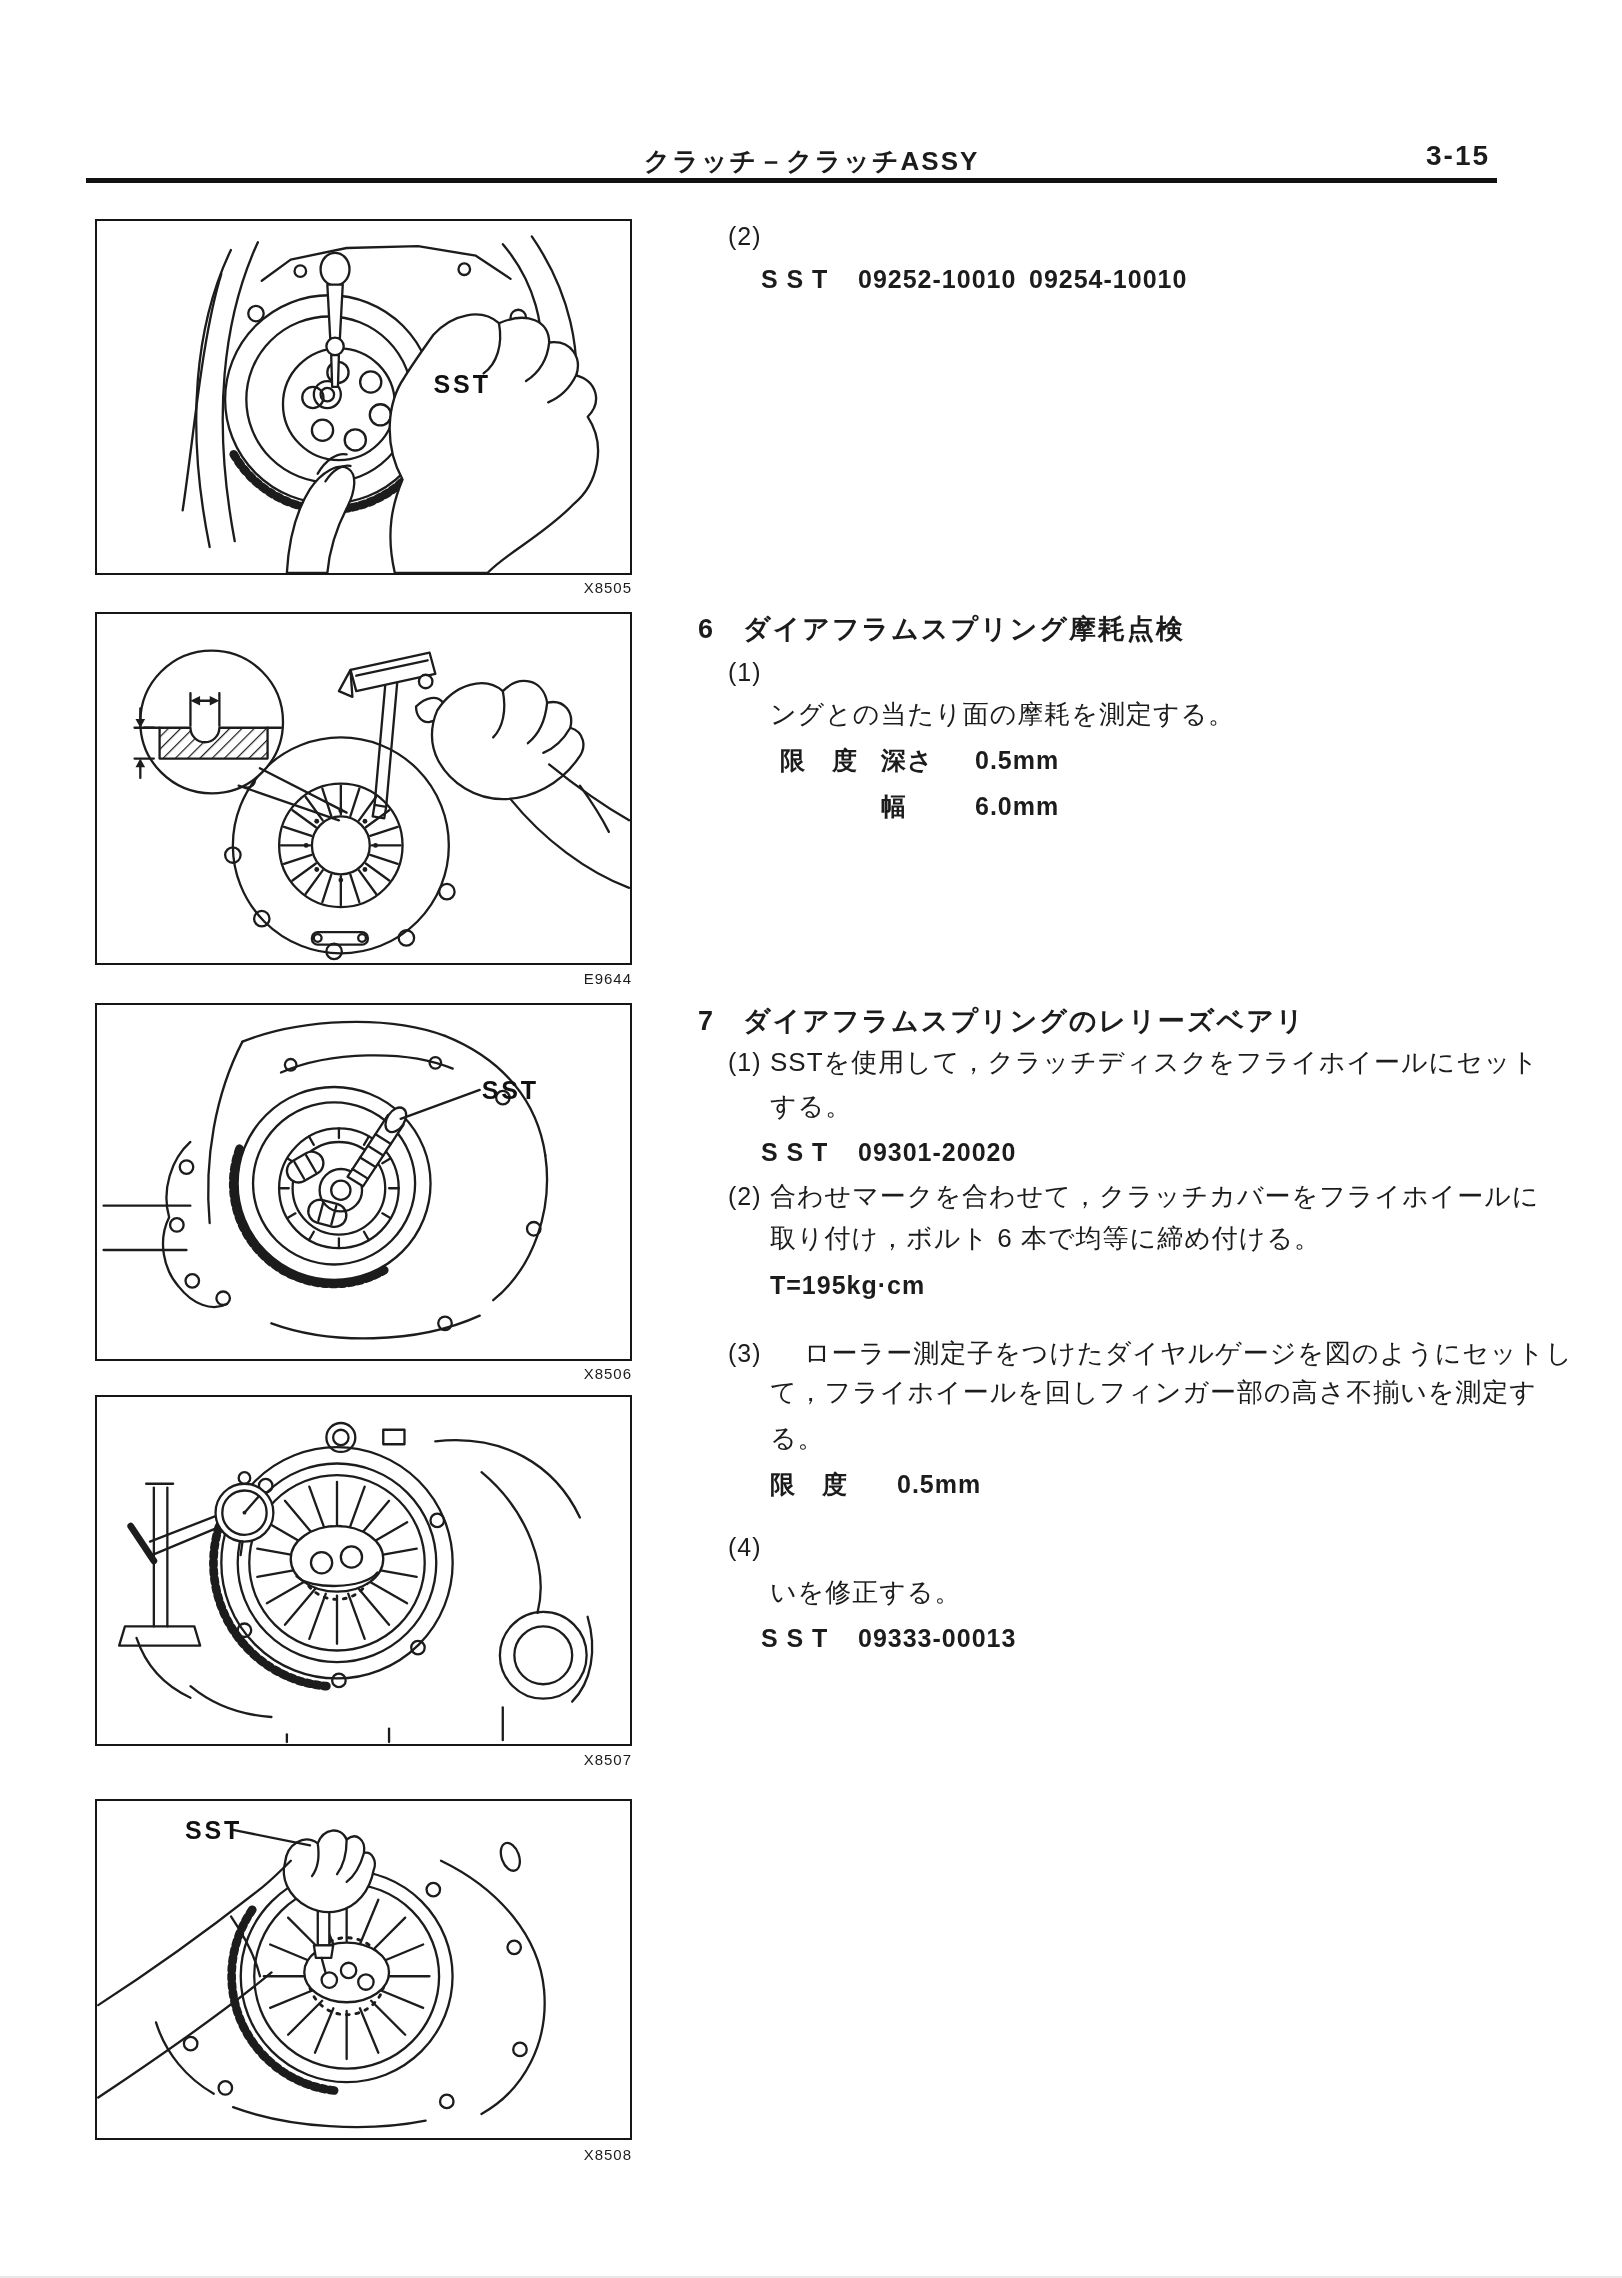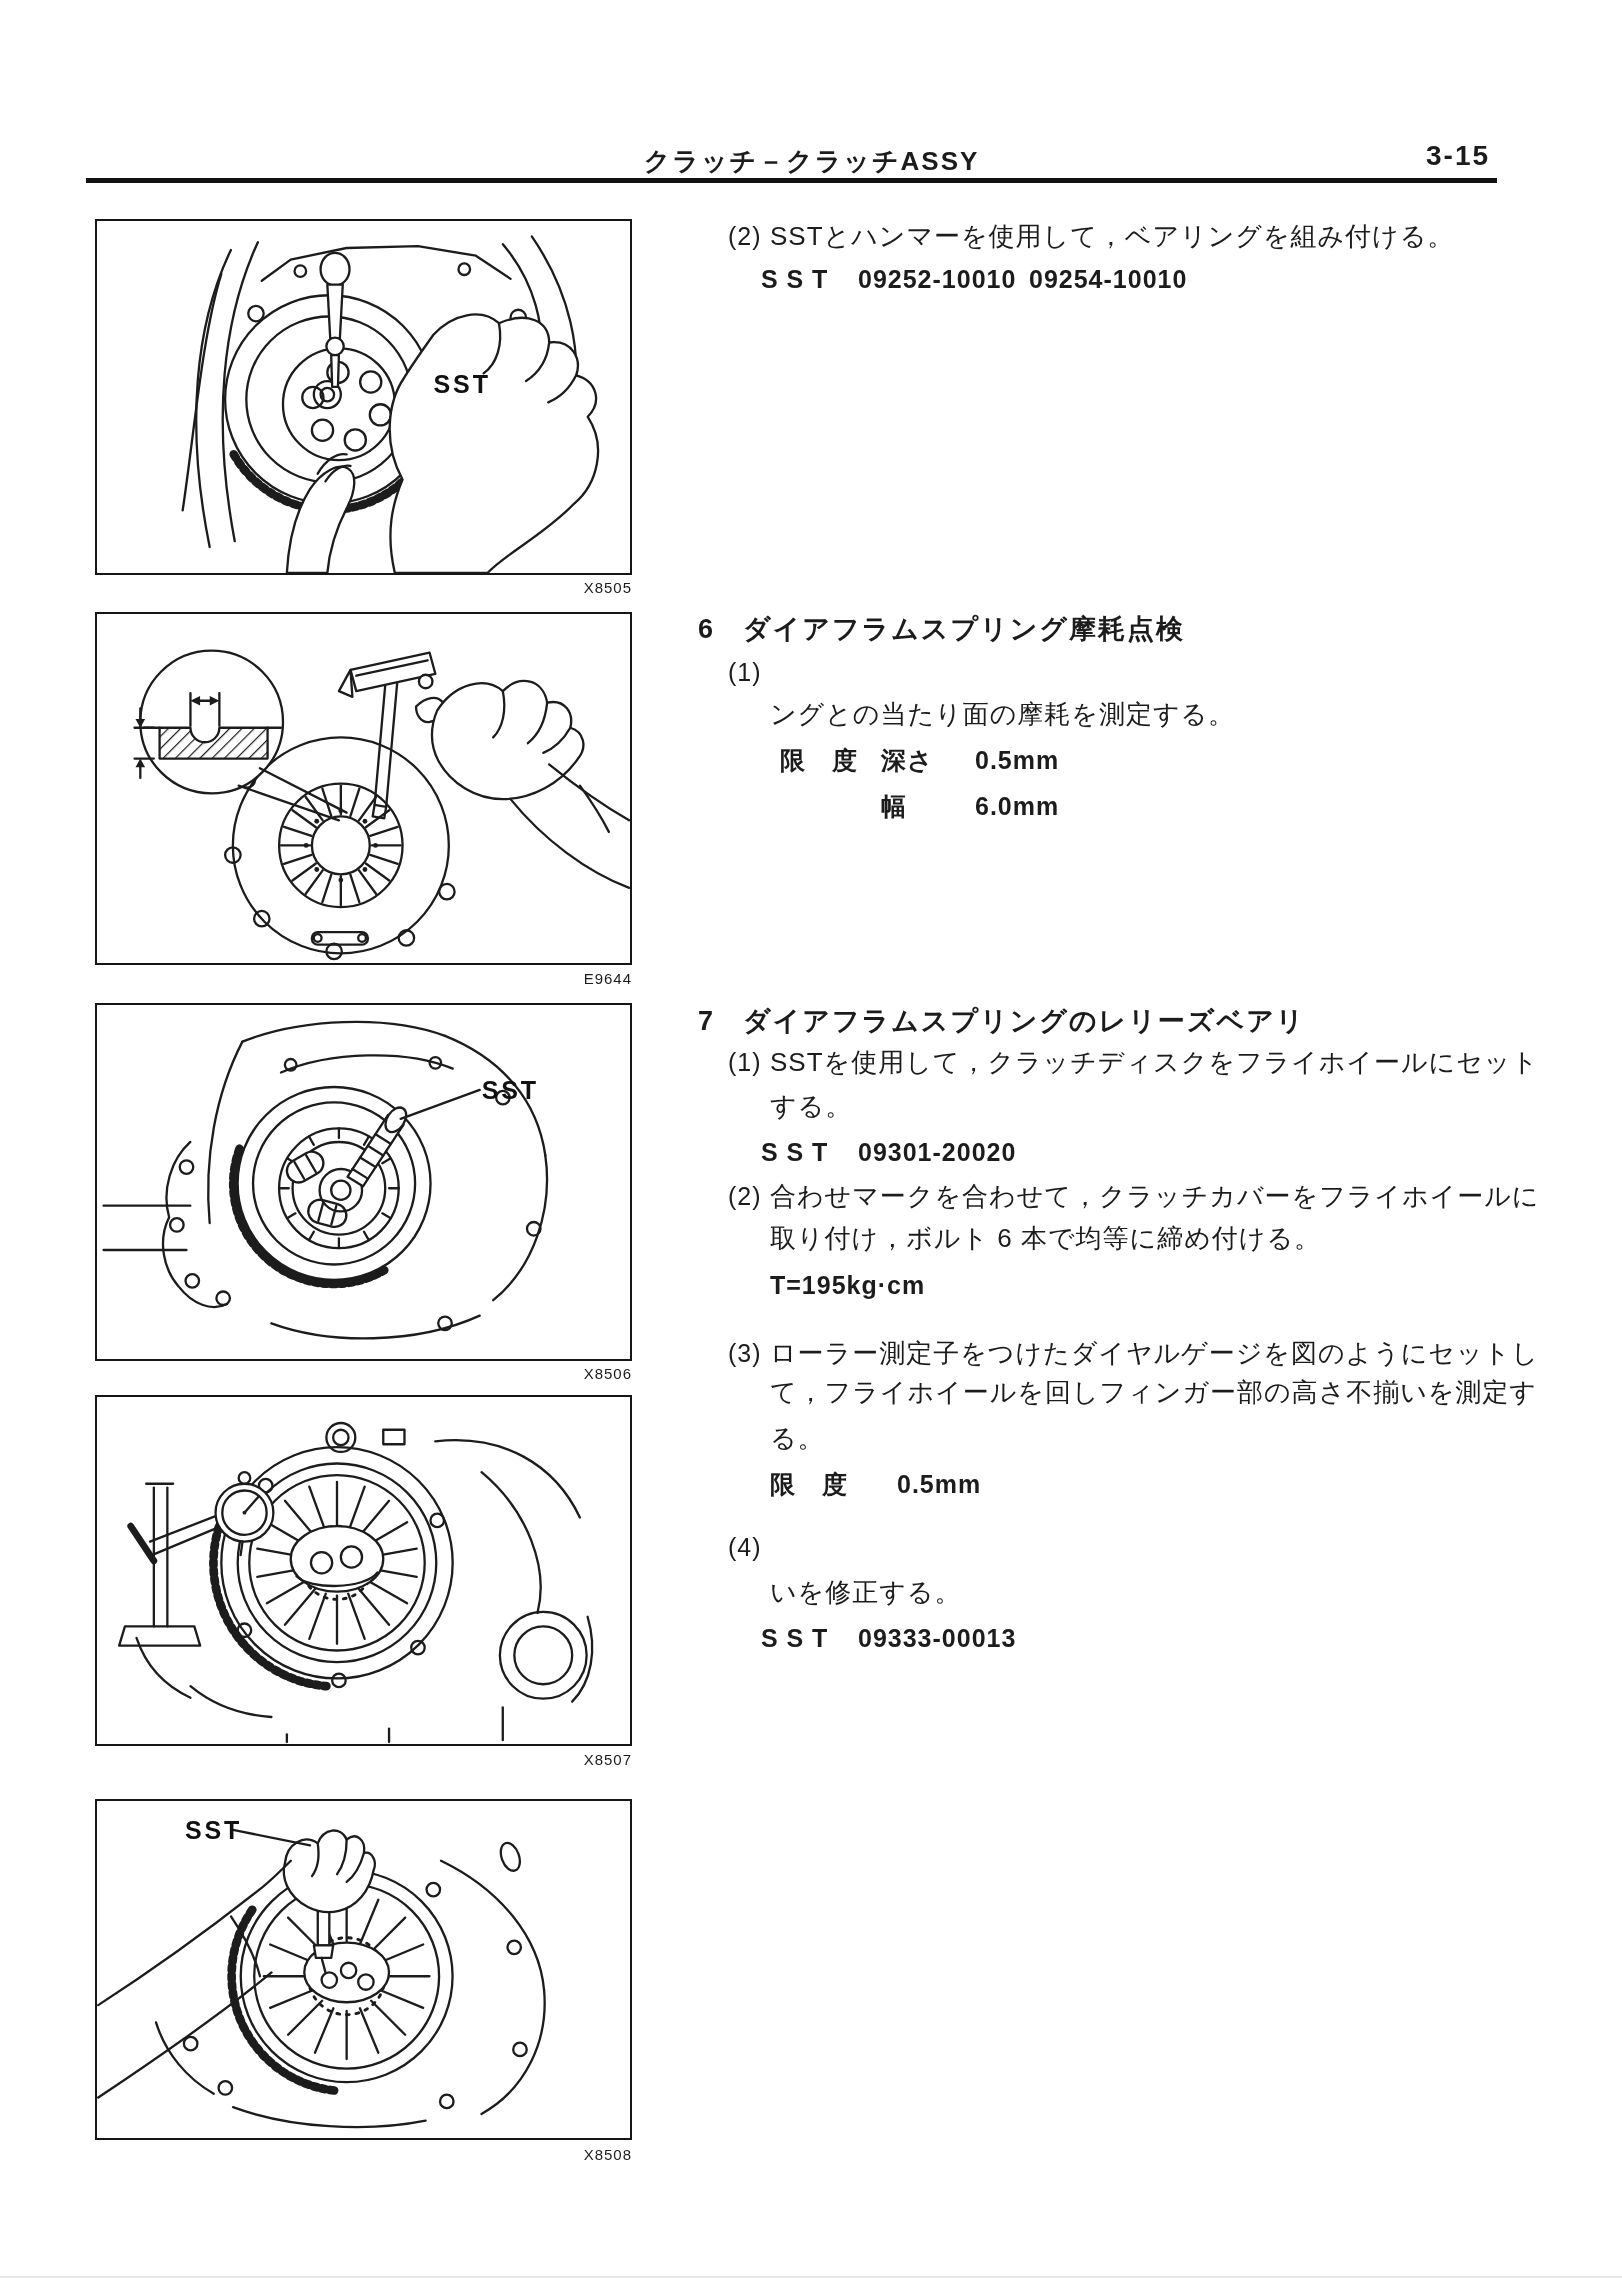--- a/index.html
+++ b/index.html
@@ -363,21 +363,20 @@
         <path d="M0,308 C72,260 132,218 180,178"></path>
         <path d="M138,120 C153,142 163,162 168,182"></path>
       </g>
       <path d="M140,30 L220,46"></path>
       <text x="90" y="40">SST</text>
     </svg>
   </div>
   <div class="figcode" style="top:2146px;">X8508</div>
 
   <div class="tl num" style="left:728px;top:222px;">(2)</div>
-  <div class="tl" style="left:770px;top:222px;">SSTとハンマーを使用して，ベアリングを組み付ける。</div>
   <div class="tl sst" style="left:761px;top:265px;">SST</div>
   <div class="tl code" style="left:858px;top:265px;">09252-10010</div>
   <div class="tl code" style="left:1029px;top:265px;">09254-10010</div>
 
   <div class="tl head" style="left:698px;top:614px;">6</div>
   <div class="tl head" style="left:743px;top:614px;">ダイアフラムスプリング摩耗点検</div>
   <div class="tl num" style="left:728px;top:658px;">(1)</div>
   <div class="tl" style="left:770px;top:700px;">ングとの当たり面の摩耗を測定する。</div>
   <div class="tl val" style="left:780px;top:746px;">限　度</div>
   <div class="tl val" style="left:881px;top:746px;">深さ</div>
@@ -393,21 +392,21 @@
   <div class="tl" style="left:770px;top:1092px;">する。</div>
   <div class="tl sst" style="left:761px;top:1138px;">SST</div>
   <div class="tl code" style="left:858px;top:1138px;">09301-20020</div>
 
   <div class="tl num" style="left:728px;top:1182px;">(2)</div>
   <div class="tl" style="left:770px;top:1182px;">合わせマークを合わせて，クラッチカバーをフライホイールに</div>
   <div class="tl" style="left:770px;top:1224px;">取り付け，ボルト 6 本で均等に締め付ける。</div>
   <div class="tl code" style="left:770px;top:1271px;">T=195kg·cm</div>
 
   <div class="tl num" style="left:728px;top:1339px;">(3)</div>
-  <div class="tl" style="left:770px;top:1339px;">ローラー測定子をつけたダイヤルゲージを図のようにセットし</div>
+  <div class="tl" style="left:804px;top:1339px;">ローラー測定子をつけたダイヤルゲージを図のようにセットし</div>
   <div class="tl" style="left:770px;top:1378px;">て，フライホイールを回しフィンガー部の高さ不揃いを測定す</div>
   <div class="tl" style="left:770px;top:1424px;">る。</div>
   <div class="tl val" style="left:770px;top:1470px;">限　度</div>
   <div class="tl val" style="left:897px;top:1470px;">0.5mm</div>
 
   <div class="tl num" style="left:728px;top:1533px;">(4)</div>
   <div class="tl" style="left:770px;top:1578px;">いを修正する。</div>
   <div class="tl sst" style="left:761px;top:1624px;">SST</div>
   <div class="tl code" style="left:858px;top:1624px;">09333-00013</div>
 

